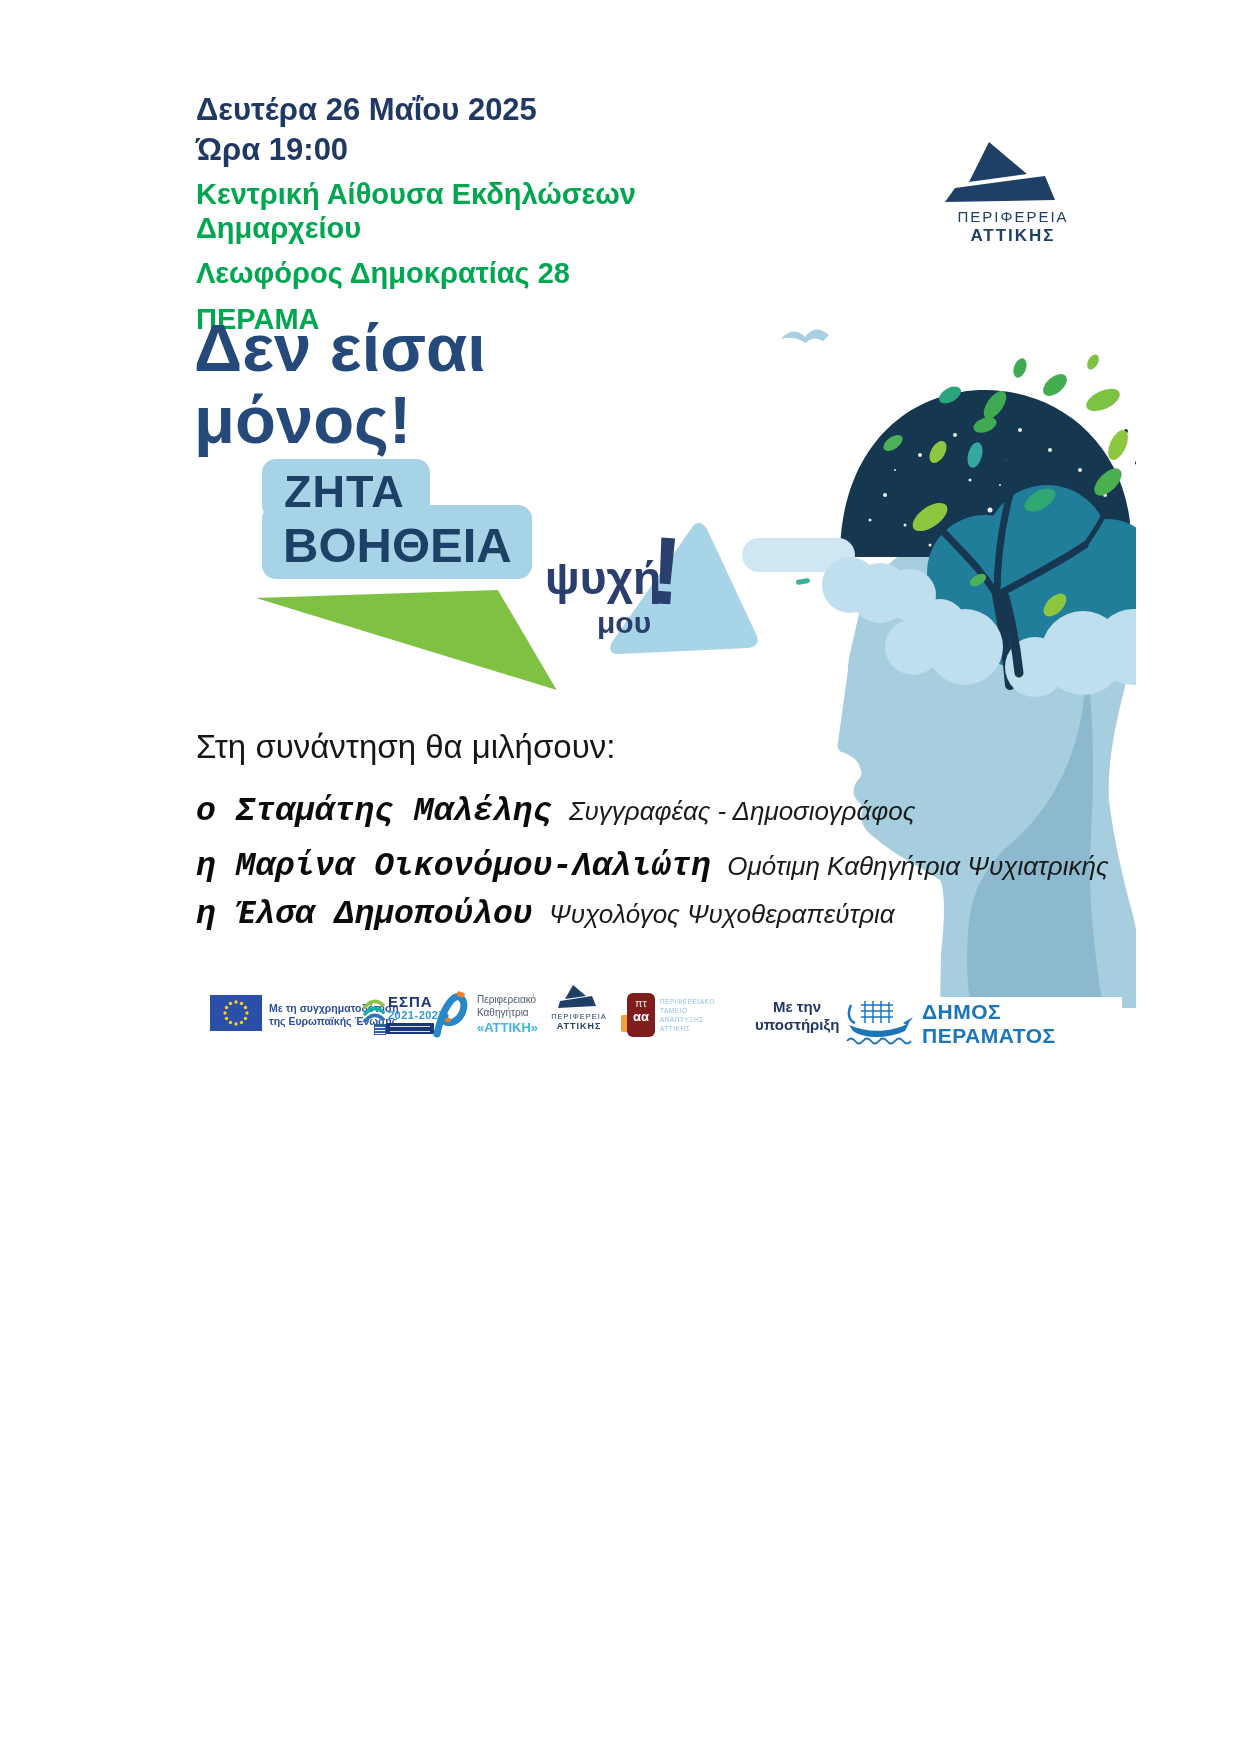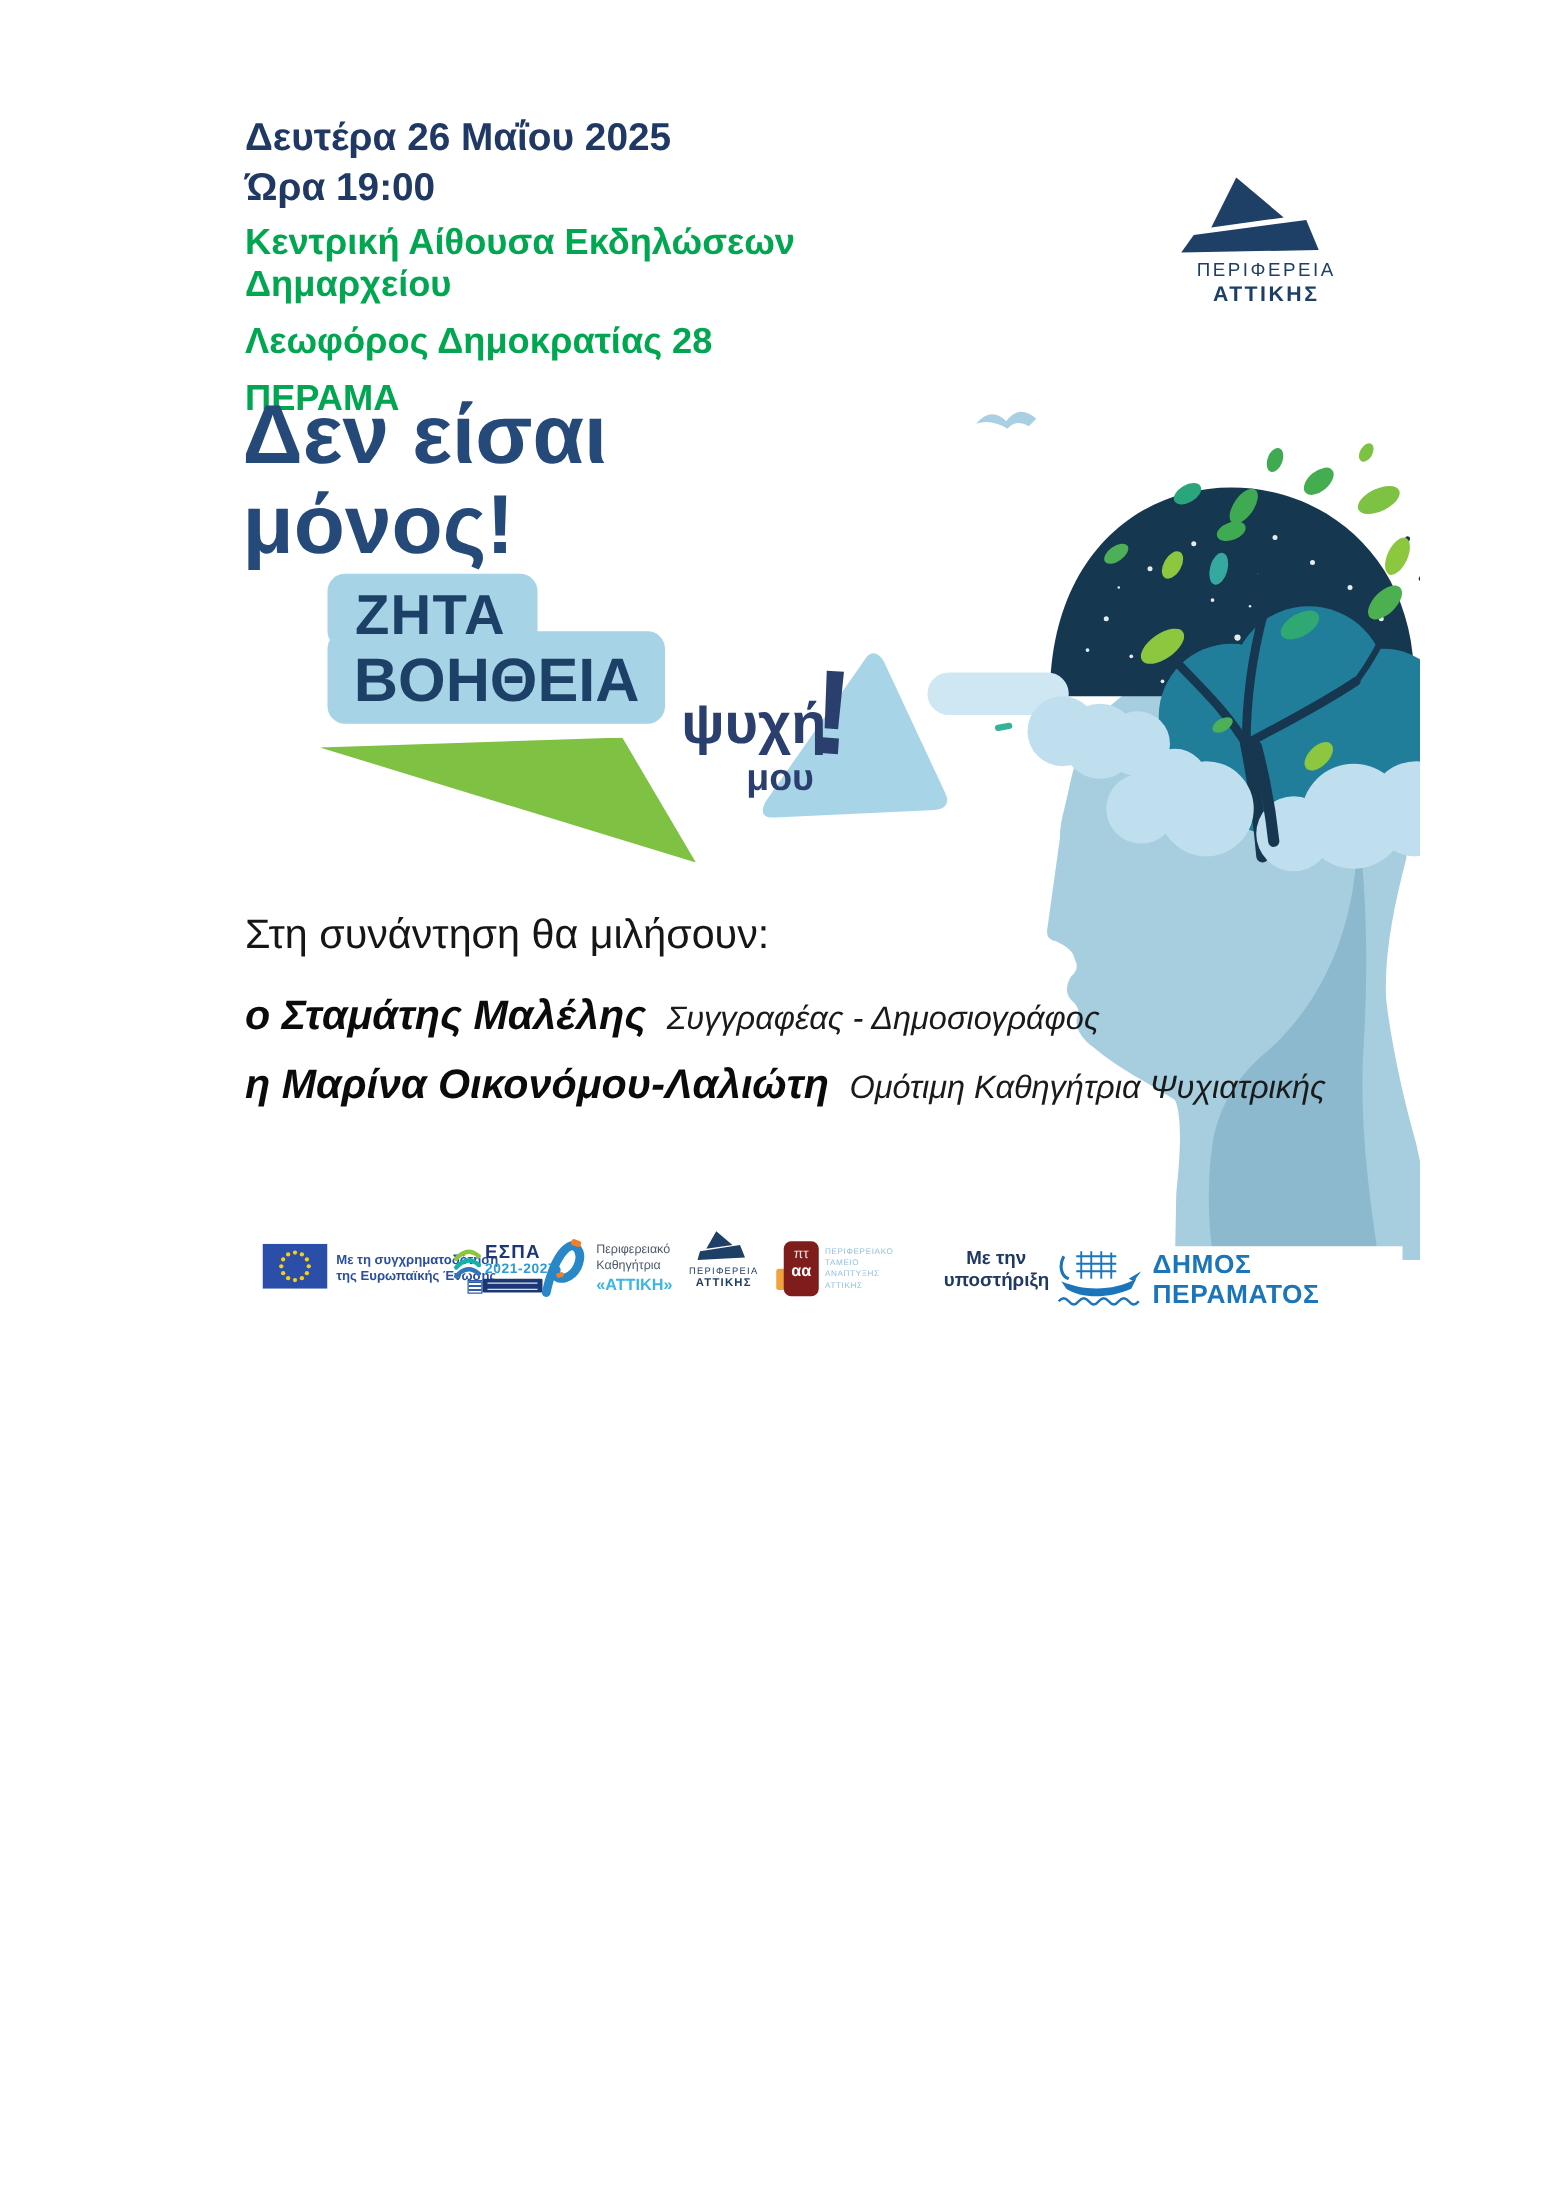--- a/index.html
+++ b/index.html
@@ -33,21 +33,21 @@
               clip-path:polygon(0% 8%,78% 0%,97% 100%);}
 
   
   .psy-word1{left:545px;top:551px;font-size:46px;font-weight:bold;color:#2a3f6e;}
   .psy-word2{left:597px;top:606px;font-size:30px;font-weight:bold;color:#2a3f6e;}
   .psy-mark{left:650px;top:516px;font-size:96px;font-weight:bold;color:#2a3f6e;transform:rotate(4deg);}
 
   
   .intro{left:196px;top:728px;font-size:33px;color:#161616;}
   .speaker{white-space:nowrap;z-index:5;}
-  .speaker .nm{font-size:33px;font-weight:bold;font-style:italic;color:#0b0b0b;}
+  .speaker .nm{font-size:33px;font-weight:bold;font-style:italic;color:#0b0b0b;font-family:Liberation Mono, monospace;}
   .speaker .rl{font-size:26px;font-style:italic;color:#1a1a1a;margin-left:12px;}
   .sp1{left:196px;top:793px;}
   .sp2{left:196px;top:848px;}
   .sp3{left:196px;top:896px;}
 
   
   .eu-text{left:269px;top:1002px;font-size:10.5px;font-weight:bold;color:#2a4fa0;line-height:13px;}
   .espa-title{left:388px;top:993px;font-size:15px;font-weight:800;color:#1c3775;letter-spacing:1px;}
   .espa-years{left:388px;top:1009px;font-size:11px;font-weight:bold;color:#2e9bd6;letter-spacing:0.5px;}
   .espa-bar{left:386px;top:1023px;width:48px;height:11px;background:#1c3775;border-radius:1px;}
@@ -234,20 +234,24 @@
   <div class="abs intro">Στη συνάντηση θα μιλήσουν:</div>
 
   <div class="abs speaker sp1">
     <span class="nm">ο Σταμάτης Μαλέλης</span>
     <span class="rl">Συγγραφέας - Δημοσιογράφος</span>
   </div>
   <div class="abs speaker sp2">
     <span class="nm">η Μαρίνα Οικονόμου-Λαλιώτη</span>
     <span class="rl">Ομότιμη Καθηγήτρια Ψυχιατρικής</span>
   </div>
+  <div class="abs speaker sp3">
+    <span class="nm">η Έλσα Δημοπούλου</span>
+    <span class="rl">Ψυχολόγος Ψυχοθεραπεύτρια</span>
+  </div>
 
   <svg class="abs" style="left:210px;top:995px;" width="52" height="36" viewBox="0 0 52 36">
     <rect width="52" height="36" fill="#2b4ea8"></rect>
     <g fill="#f7d117">
       <circle cx="26" cy="7" r="1.7"></circle>
         <circle cx="31.5" cy="8.5" r="1.7"></circle>
         <circle cx="35.5" cy="12.5" r="1.7"></circle>
       <circle cx="37" cy="18" r="1.7"></circle>
         <circle cx="35.5" cy="23.5" r="1.7"></circle>
         <circle cx="31.5" cy="27.5" r="1.7"></circle>

